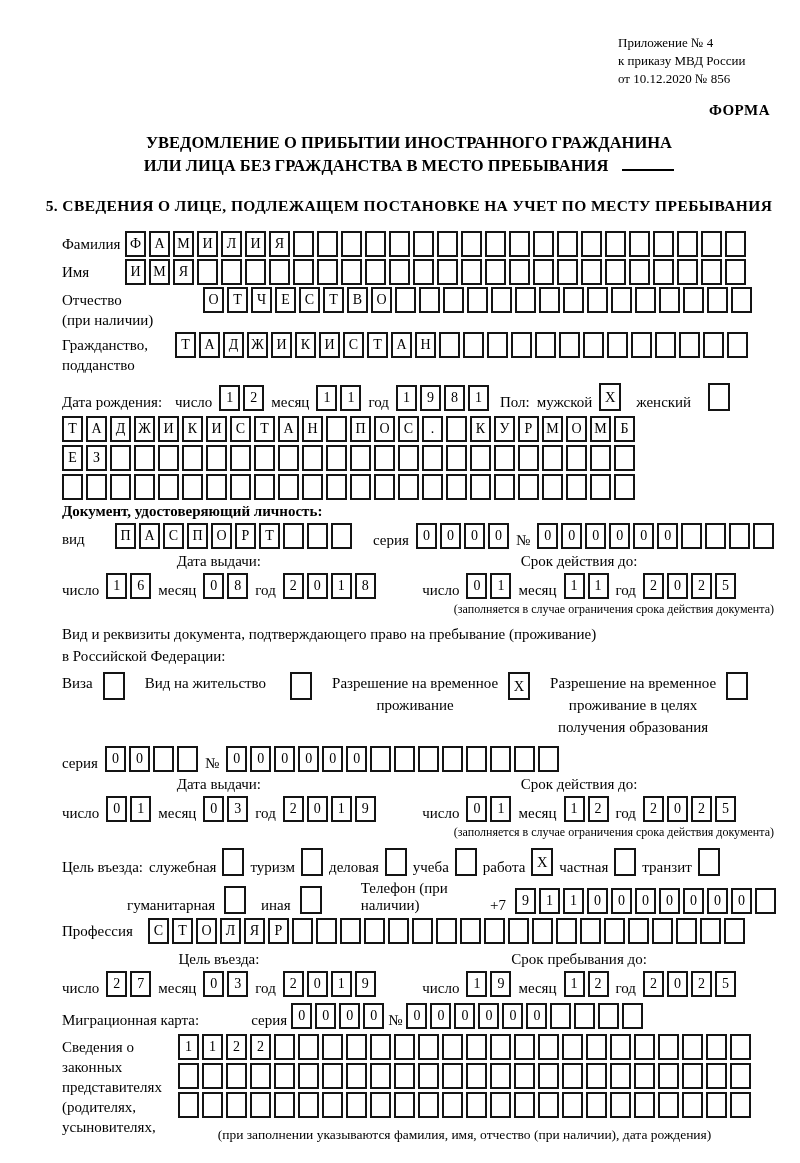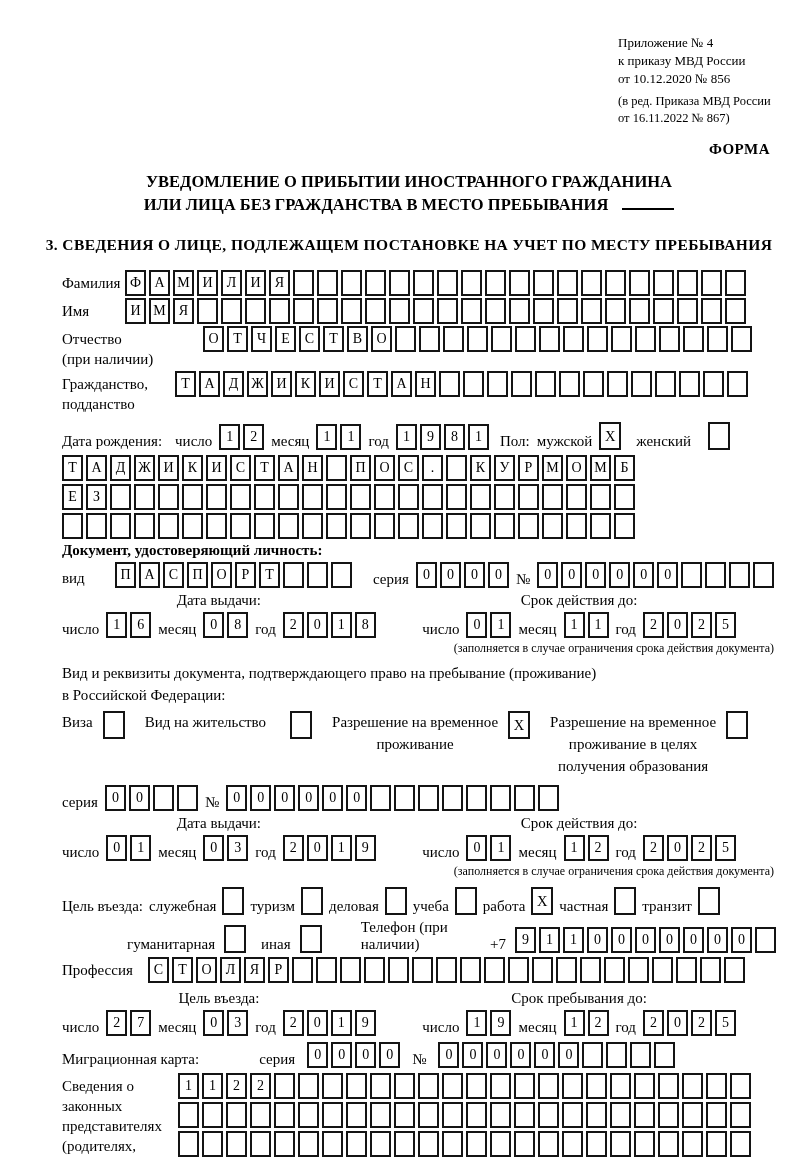--- a/index.html
+++ b/index.html
@@ -34,36 +34,32 @@
 </style>
 </head>
 <body>
 
 <div class="page">
 
   <div class="hdr">
     <div>Приложение № 4</div>
     <div>к приказу МВД России</div>
     <div>от 10.12.2020 № 856</div>
-    <div class="g2">
-      <div>(в ред. Приказа МВД России</div>
-      <div>от 16.11.2022 № 867)</div>
-    </div>
   </div>
 
   <div class="forma">ФОРМА</div>
 
   <div class="title">
     <div>УВЕДОМЛЕНИЕ О ПРИБЫТИИ ИНОСТРАННОГО ГРАЖДАНИНА</div>
     <div>
       <span>ИЛИ ЛИЦА БЕЗ ГРАЖДАНСТВА В МЕСТО ПРЕБЫВАНИЯ</span><span class="uline"></span>
     </div>
   </div>
 
-  <div class="sect">3. СВЕДЕНИЯ О ЛИЦЕ, ПОДЛЕЖАЩЕМ ПОСТАНОВКЕ НА УЧЕТ ПО МЕСТУ ПРЕБЫВАНИЯ</div>
+  <div class="sect">5. СВЕДЕНИЯ О ЛИЦЕ, ПОДЛЕЖАЩЕМ ПОСТАНОВКЕ НА УЧЕТ ПО МЕСТУ ПРЕБЫВАНИЯ</div>
 
   <div class="frow" style="margin-top:16px">
     <div class="lbl lw1">Фамилия</div>
     <div class="cells">
         <div class="cell">Ф</div>
         <div class="cell">А</div>
         <div class="cell">М</div>
         <div class="cell">И</div>
         <div class="cell">Л</div>
         <div class="cell">И</div>
@@ -597,21 +593,21 @@
         <div class="cells">
             <div class="cell">2</div>
             <div class="cell">0</div>
             <div class="cell">2</div>
             <div class="cell">5</div>
           </div>
       </div>
     </div>
   </div>
 
-  <div class="drow" style="margin-top:6px;gap:12px">
+  <div class="drow" style="margin-top:6px;gap:4px">
     <span>Миграционная карта:</span>
     <span style="margin-left:48px">серия</span>
     <div class="cells">
         <div class="cell">0</div>
         <div class="cell">0</div>
         <div class="cell">0</div>
         <div class="cell">0</div>
       </div>
     <span>№</span>
     <div class="cells">

